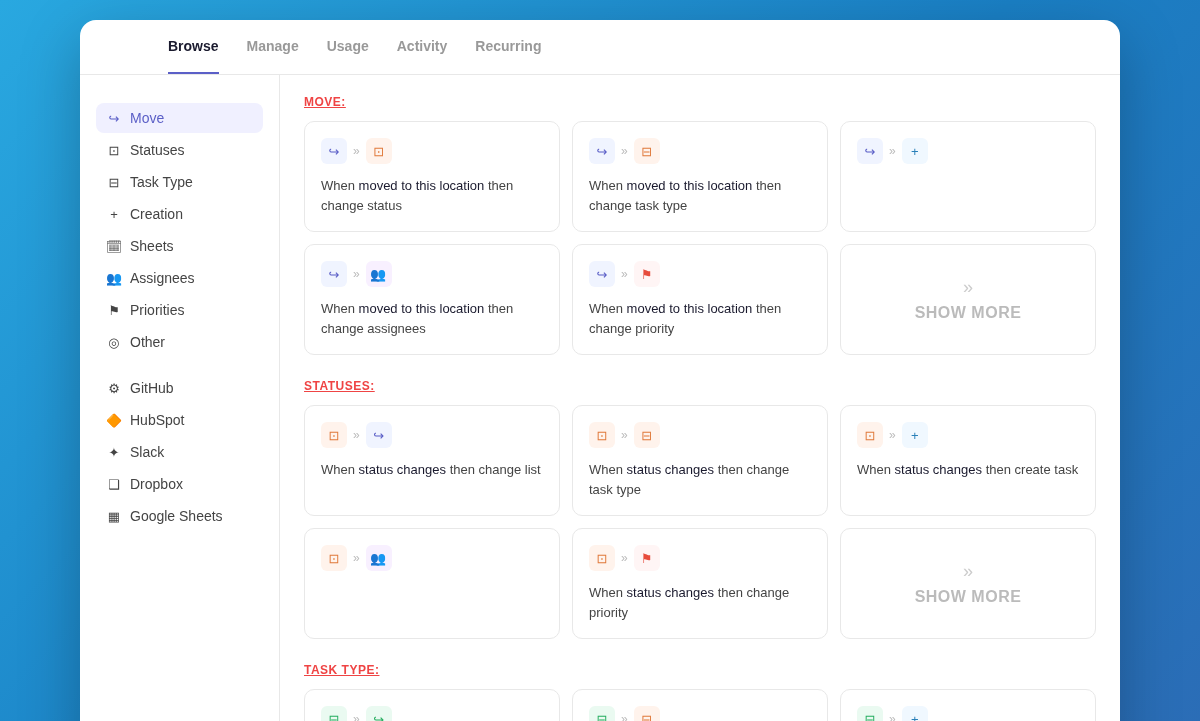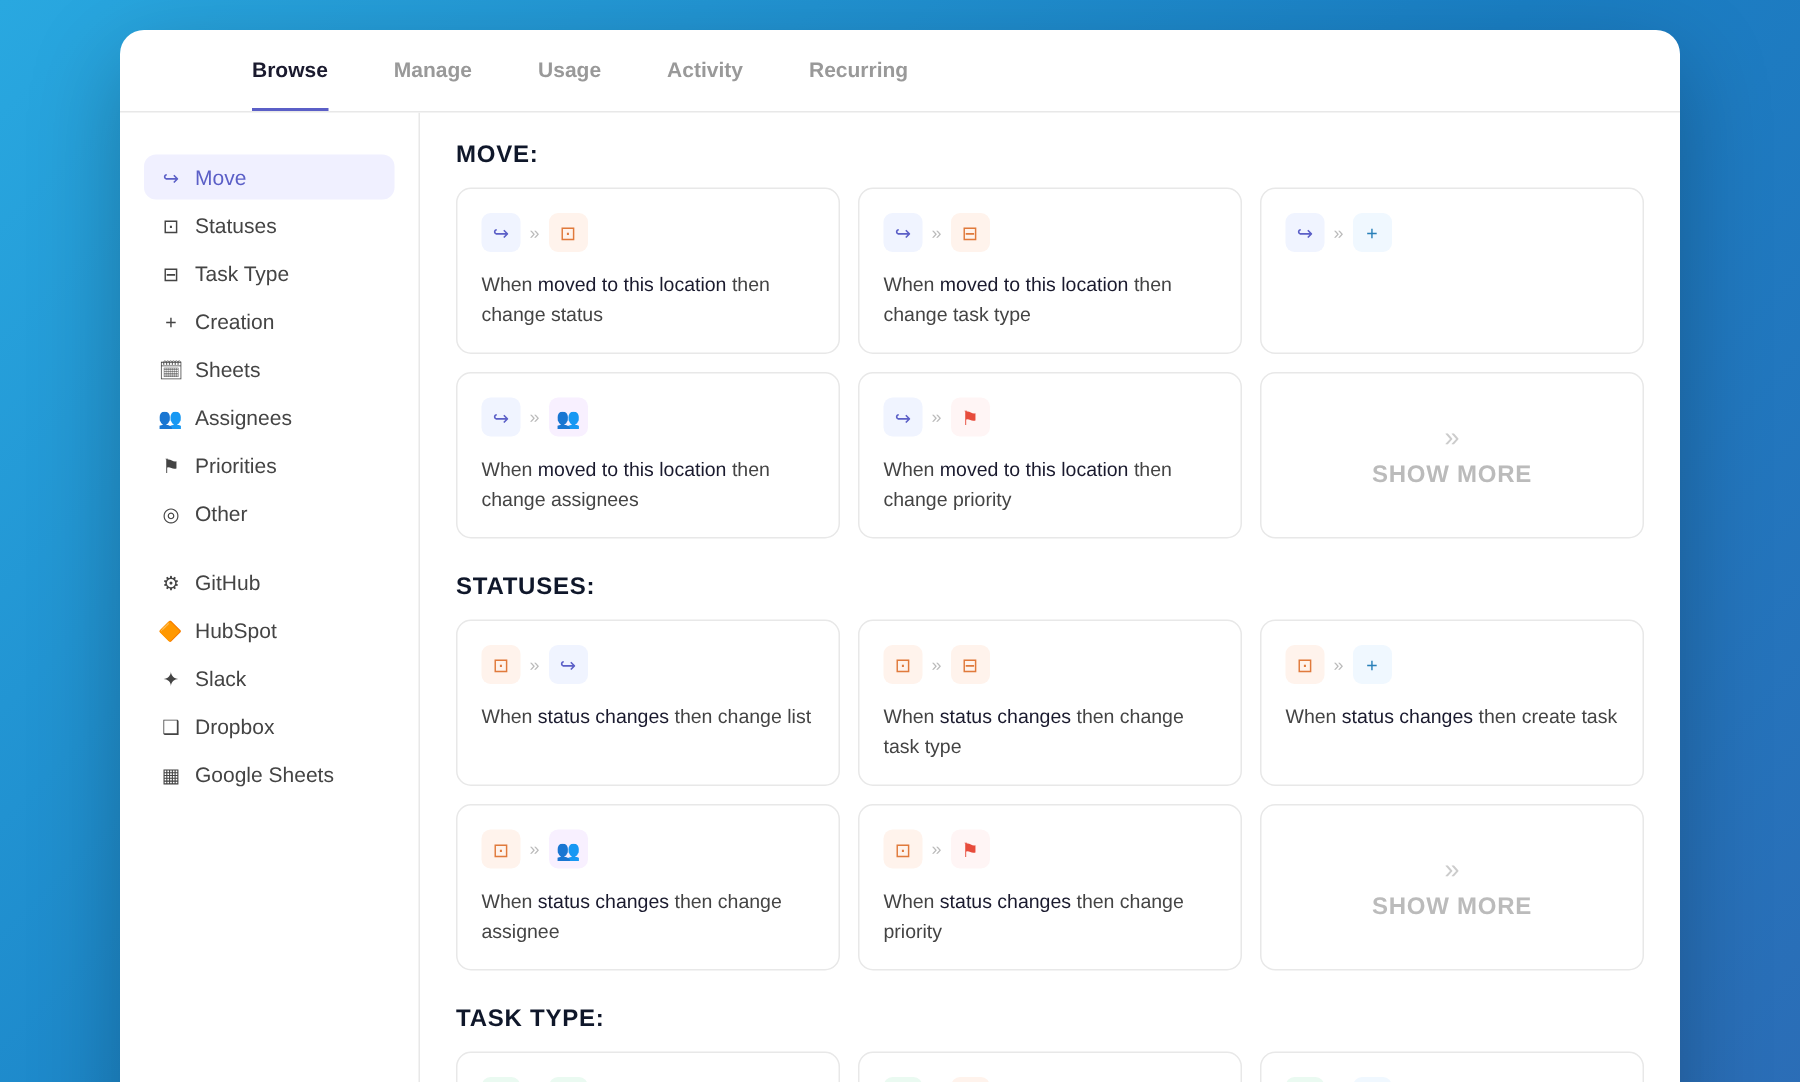--- a/index.html
+++ b/index.html
@@ -30,21 +30,21 @@
     }
     .header-title {
       font-size: 18px;
       font-weight: 700;
       color: #1a1a2e;
       margin-right: 60px;
       padding-bottom: 18px;
     }
     .tabs {
       display: flex;
-      gap: 44px;
+      gap: 28px;
     }
     .tab {
       font-size: 14px;
       color: #999;
       cursor: pointer;
       padding-bottom: 18px;
       border-bottom: 2px solid transparent;
       font-weight: 700;
     }
     .tab.active {
@@ -99,25 +99,26 @@
       font-weight: 500;
       margin-top: 16px;
       margin-bottom: 8px;
     }
     .main {
       flex: 1;
       overflow-y: auto;
       padding: 20px 24px;
     }
     .section-title {
-      font-size: 16px;
+      font-size: 12px;
       font-weight: 700;
-      color: #0f172a;
+      color: #ef4444;
       letter-spacing: 0.5px;
       margin-bottom: 12px;
+      text-decoration: underline;
     }
     .cards-grid {
       display: grid;
       grid-template-columns: repeat(3, 1fr);
       gap: 12px;
       margin-bottom: 24px;
     }
     .card {
       border: 1px solid #e8e8e8;
       border-radius: 10px;
@@ -353,23 +354,20 @@
           When <strong>status changes</strong> then create task
         </div>
       </div>
               <div class="card">
         <div class="card-icons">
           <span class="ci ci-status">⊡</span>
           <span class="ci-arrow">»</span>
           <span class="ci" style="background:#f8f0ff;color:#8e44ad">👥</span>
         </div>
 
-        <div class="card-text">
-          When <strong>status changes</strong> then change assignee
-        </div>
       </div>
               <div class="card">
         <div class="card-icons">
           <span class="ci ci-status">⊡</span>
           <span class="ci-arrow">»</span>
           <span class="ci" style="background:#fff5f5;color:#e74c3c">⚑</span>
         </div>
 
         <div class="card-text">
           When <strong>status changes</strong> then change priority

